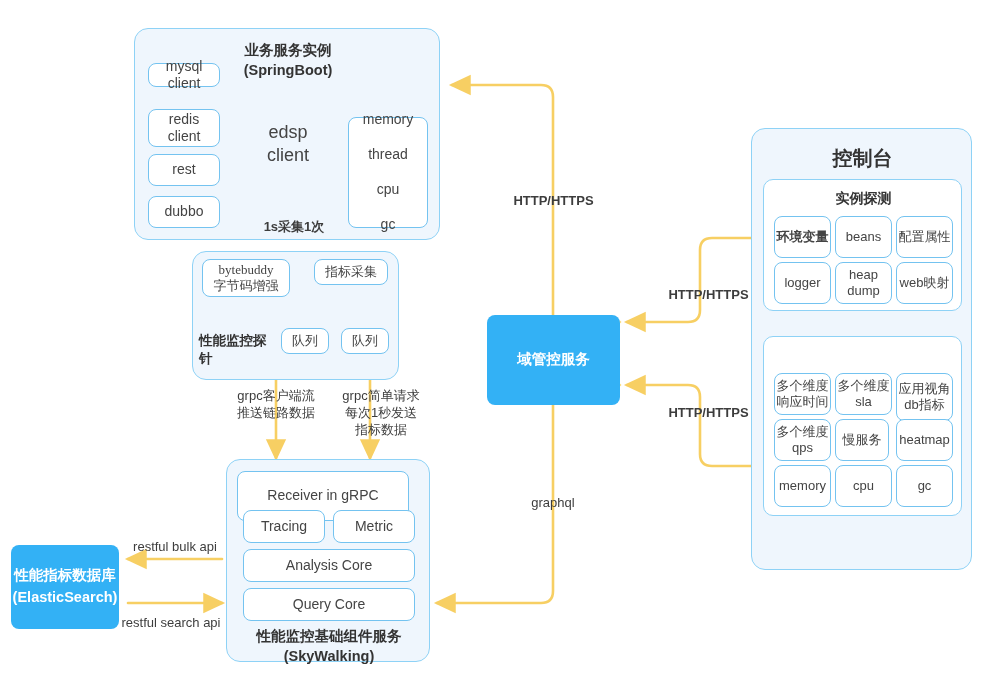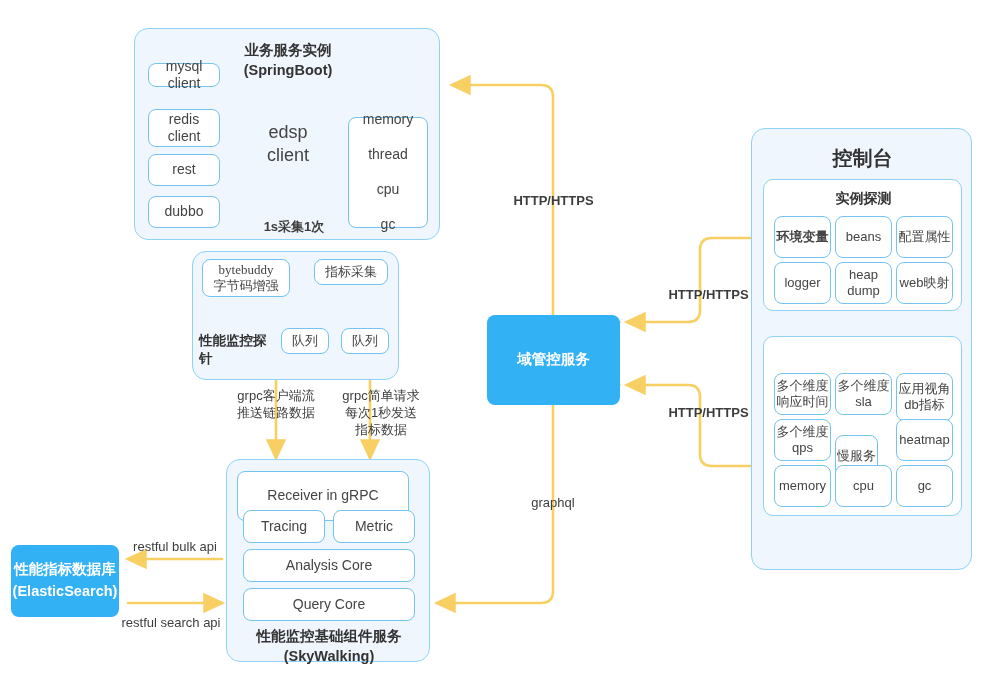--- a/index.html
+++ b/index.html
@@ -138,21 +138,21 @@
     <div class="abs ibox" style="left:16px;top:50px;width:82px;height:33px;">Tracing</div>
     <div class="abs ibox" style="left:106px;top:50px;width:82px;height:33px;">Metric</div>
     <div class="abs ibox" style="left:16px;top:89px;width:172px;height:33px;">Analysis Core</div>
     <div class="abs panel-title" style="left:0;top:167px;width:204px;">
       <div>性能监控基础组件服务</div>
       <div>(SkyWalking)</div>
     </div>
     <div class="abs ibox" style="left:16px;top:128px;width:172px;height:33px;">Query Core</div>
   </div>
 
-  <div class="abs bluebox" style="left:11px;top:545px;width:108px;height:72px;flex-direction:column;">
+  <div class="abs bluebox" style="left:11px;top:545px;width:108px;height:84px;flex-direction:column;">
     <div>性能指标数据库</div>
     <div>(ElasticSearch)</div>
   </div>
 
   <div class="abs bluebox" style="left:487px;top:315px;width:133px;height:90px;">域管控服务</div>
 
   <div class="abs panel" style="left:751px;top:128px;width:221px;height:442px;">
     <div class="abs panel-title" style="left:0;top:16px;width:221px;font-size:20px;">控制台</div>
 
     <div class="abs" style="left:11px;top:50px;width:199px;height:132px;background:#ffffff;border:1.4px solid #8ed2f6;border-radius:10px;">
@@ -168,21 +168,21 @@
 
     <div class="abs" style="left:11px;top:207px;width:199px;height:180px;background:#ffffff;border:1.4px solid #8ed2f6;border-radius:10px;">
       <div class="abs ibox sm" style="left:10px;top:36px;width:57px;height:42px;white-space:pre-line;">多个维度
 响应时间</div>
       <div class="abs ibox sm" style="left:71px;top:36px;width:57px;height:42px;white-space:pre-line;">多个维度
 sla</div>
       <div class="abs ibox sm" style="left:132px;top:36px;width:57px;height:48px;white-space:pre-line;">应用视角
 db指标</div>
       <div class="abs ibox sm" style="left:10px;top:82px;width:57px;height:42px;white-space:pre-line;">多个维度
 qps</div>
-      <div class="abs ibox sm" style="left:71px;top:98px;width:43px;height:42px;white-space:pre-line;">慢服务</div>
+      <div class="abs ibox sm" style="left:71px;top:82px;width:54px;height:42px;white-space:pre-line;">慢服务</div>
       <div class="abs ibox sm" style="left:132px;top:82px;width:57px;height:42px;white-space:pre-line;">heatmap</div>
       <div class="abs ibox sm" style="left:10px;top:128px;width:57px;height:42px;white-space:pre-line;">memory</div>
       <div class="abs ibox sm" style="left:71px;top:128px;width:57px;height:42px;white-space:pre-line;">cpu</div>
       <div class="abs ibox sm" style="left:132px;top:128px;width:57px;height:42px;white-space:pre-line;">gc</div>
     </div>
   </div>
 
   <div class="abs lbl b" style="left:496px;top:193px;width:115px;">HTTP/HTTPS</div>
   <div class="abs lbl b" style="left:651px;top:287px;width:115px;">HTTP/HTTPS</div>
   <div class="abs lbl b" style="left:651px;top:405px;width:115px;">HTTP/HTTPS</div>

